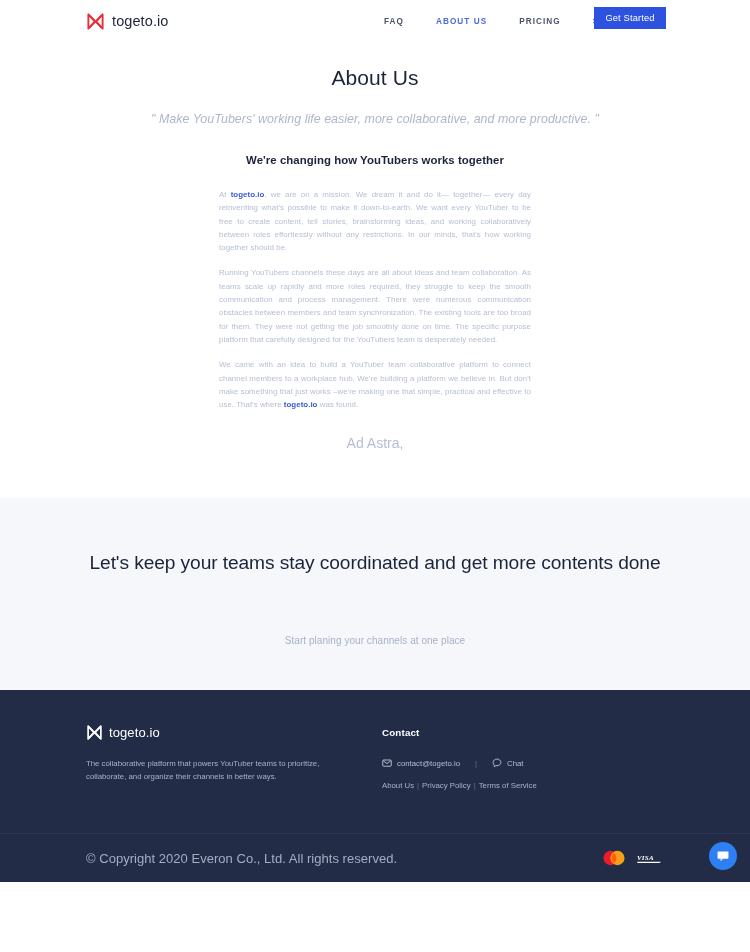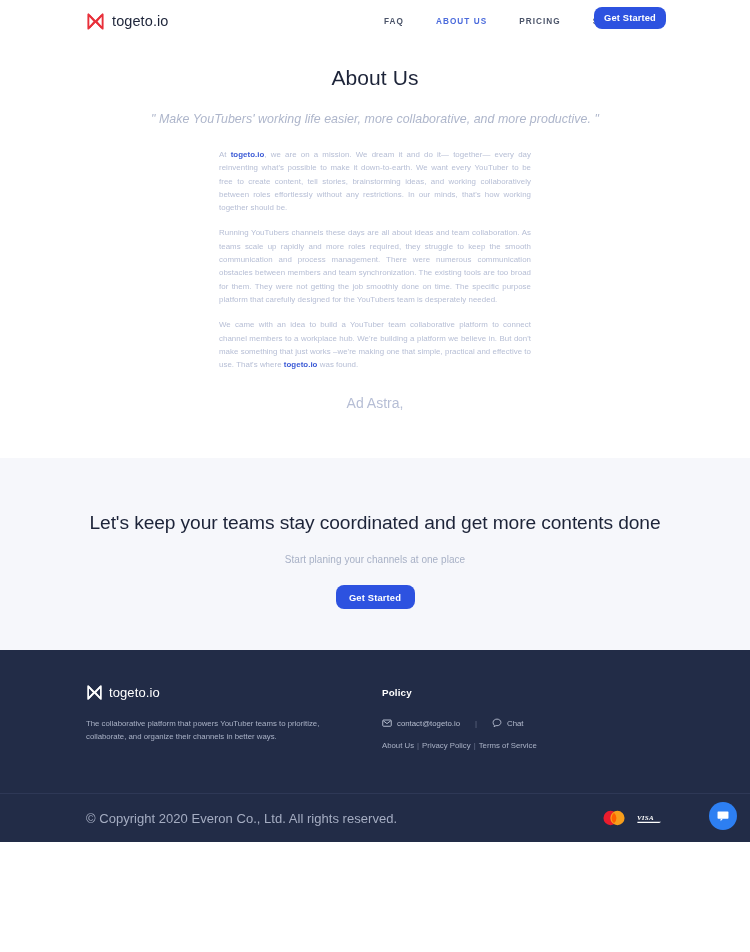--- a/index.html
+++ b/index.html
@@ -59,23 +59,23 @@
   }
   .nav-link.active { color: #4b6bdc; }
 
   .btn {
     display: inline-flex;
     align-items: center;
     justify-content: center;
     background: #2d52e0;
     color: #fff;
     border: none;
-    border-radius: 8px;
+    border-radius: 0;
     font-family: inherit;
-    font-weight: 700;
+    font-weight: 400;
     cursor: pointer;
     white-space: nowrap;
   }
   .nav-cta {
     position: absolute;
     left: 594px;
     top: 7px;
     width: 72px;
     height: 22px;
     font-size: 9.3px;
@@ -142,20 +142,21 @@
 
   
   .cta-band {
     background: #f6f7fb;
     height: 192px;
     display: flex;
     flex-direction: column;
     align-items: center;
     justify-content: flex-start;
     padding-top: 54px;
+    gap: 41px;
   }
   .cta-title {
     font-size: 19.2px;
     font-weight: 500;
     color: #1d2439;
     letter-spacing: -.1px;
     text-align: center;
   }
   .cta-sub {
     margin-top: 20px;
@@ -285,20 +286,21 @@
       <a class="nav-link">PRICING</a>
       <a class="nav-link">SIGN IN</a>
     </div>
 
     <button class="btn nav-cta">Get Started</button>
   </nav>
 
   <main class="article">
     <h1 class="page-title">About Us</h1>
     <p class="quote">" Make YouTubers' working life easier, more collaborative, and more productive. "</p>
+    <h2 class="subtitle">We're changing how YouTubers works together</h2>
 
     <div class="copy">
       <p><span>At </span><span class="lnk">togeto.io</span><span>, we are on a mission. We dream it and do it— together— every day reinventing what's possible to make it down-to-earth. We want every YouTuber to be free to create content, tell stories, brainstorming ideas, and working collaboratively between roles effortlessly without any restrictions. In our minds, that's how working together should be.</span></p>
 
       <p>Running YouTubers channels these days are all about ideas and team collaboration. As teams scale up rapidly and more roles required, they struggle to keep the smooth communication and process management. There were numerous communication obstacles between members and team synchronization. The existing tools are too broad for them. They were not getting the job smoothly done on time. The specific purpose platform that carefully designed for the YouTubers team is desperately needed.</p>
 
       <p><span>We came with an idea to build a YouTuber team collaborative platform to connect channel members to a workplace hub. We're building a platform we believe in. But don't make something that just works –we're making one that simple, practical and effective to use. That's where </span><span class="lnk">togeto.io</span><span> was found.</span></p>
 
 
     </div>
@@ -326,21 +328,21 @@
             <path d="M21 3 L21 21 L12.8 12 Z" fill="none" stroke="#ffffff" stroke-width="2.4" stroke-linejoin="round"></path>
             <path d="M4 4 L20 20" stroke="#ffffff" stroke-width="2.2"></path>
             <path d="M20 4 L4 20" stroke="#ffffff" stroke-width="2.2"></path>
           </svg>
           <span class="footer-brand-name">togeto.io</span>
         </a>
         <p class="footer-blurb">The collaborative platform that powers YouTuber teams to prioritize, collaborate, and organize their channels in better ways.</p>
       </div>
 
       <div class="footer-col-contact">
-        <div class="footer-heading">Policy</div>
+        <div class="footer-heading">Contact</div>
 
         <div class="contact-row">
           <span class="contact-item">
             <svg class="mail-icon" viewBox="0 0 20 20">
               <rect x="1.5" y="4" width="17" height="12.5" rx="1.6" fill="none" stroke="#c2c9da" stroke-width="1.8"></rect>
               <path d="M2.5 5.5 L10 11.2 L17.5 5.5" fill="none" stroke="#c2c9da" stroke-width="1.8" stroke-linejoin="round"></path>
             </svg>
             <span>contact@togeto.io</span>
           </span>
           <span class="sep">|</span>

